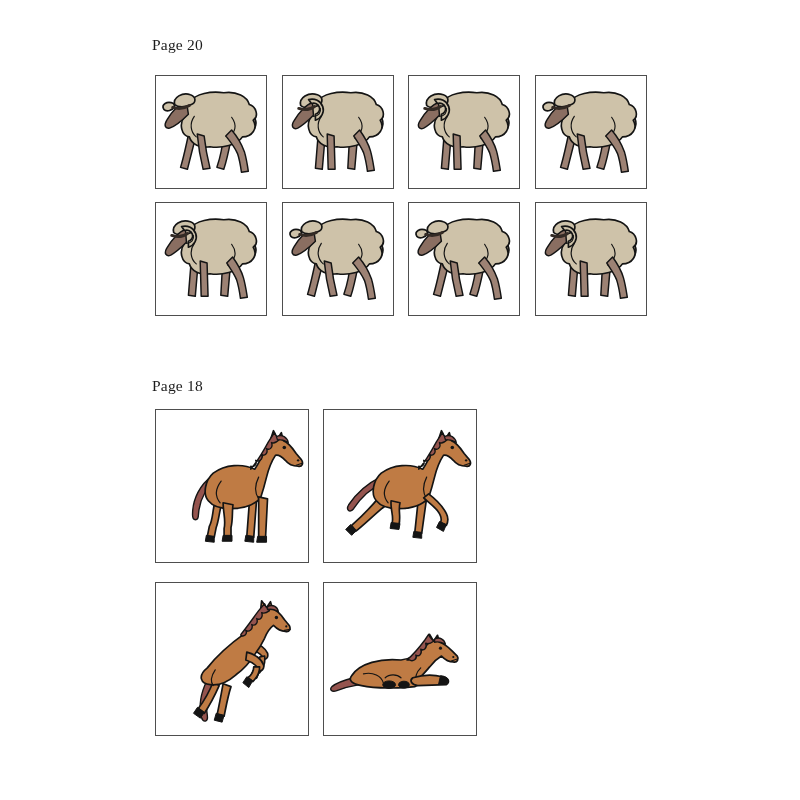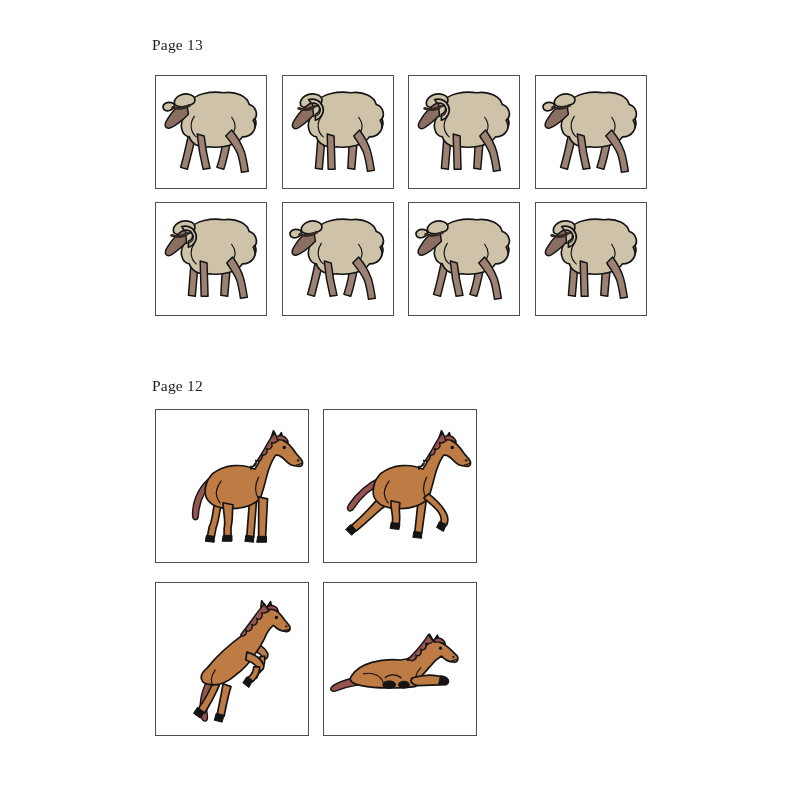--- a/index.html
+++ b/index.html
@@ -163,21 +163,21 @@
       <path class="hoof" d="M118 94 C124 94 128 98 124 102 L116 103 Z"></path>
       <path class="mane" d="M84 78 C90 73 96 66 102 58 L106 52 C107 56 110 57 111 59 C107 62 105 62 103 61 C105 66 101 69 98 67 C100 72 96 75 93 73 C95 77 90 80 87 78 Z"></path>
       <path class="mane" d="M112 57 C117 54 122 57 123 62 C119 60 115 59 112 60 Z"></path>
       <circle class="dark" cx="118" cy="66" r="1.6"></circle>
       <circle class="dark" cx="131" cy="75" r="1.1"></circle>
       <path class="ink" d="M135 77 L129 79"></path>
     </g>
   </defs>
 </svg>
 
-<div class="page-label" id="label-1">Page 13</div>
+<div class="page-label" id="label-1">Page 20</div>
 <div class="grid" id="grid-0">
     <div class="cell">
       <svg viewBox="0 0 112 114">
         <use href="#sym-sheep-ewe-walking"></use>
       </svg>
     </div>
     <div class="cell">
       <svg viewBox="0 0 112 114">
         <use href="#sym-sheep-ram-standing"></use>
       </svg>
@@ -207,21 +207,21 @@
         <use href="#sym-sheep-ewe-walking"></use>
       </svg>
     </div>
     <div class="cell">
       <svg viewBox="0 0 112 114">
         <use href="#sym-sheep-ram-standing"></use>
       </svg>
     </div>
   </div>
 
-<div class="page-label" id="label-2">Page 12</div>
+<div class="page-label" id="label-2">Page 18</div>
 <div class="grid" id="grid-1">
     <div class="cell">
       <svg viewBox="0 0 154 154">
         <use href="#sym-horse-standing"></use>
       </svg>
     </div>
     <div class="cell">
       <svg viewBox="0 0 154 154">
         <use href="#sym-horse-trotting"></use>
       </svg>

